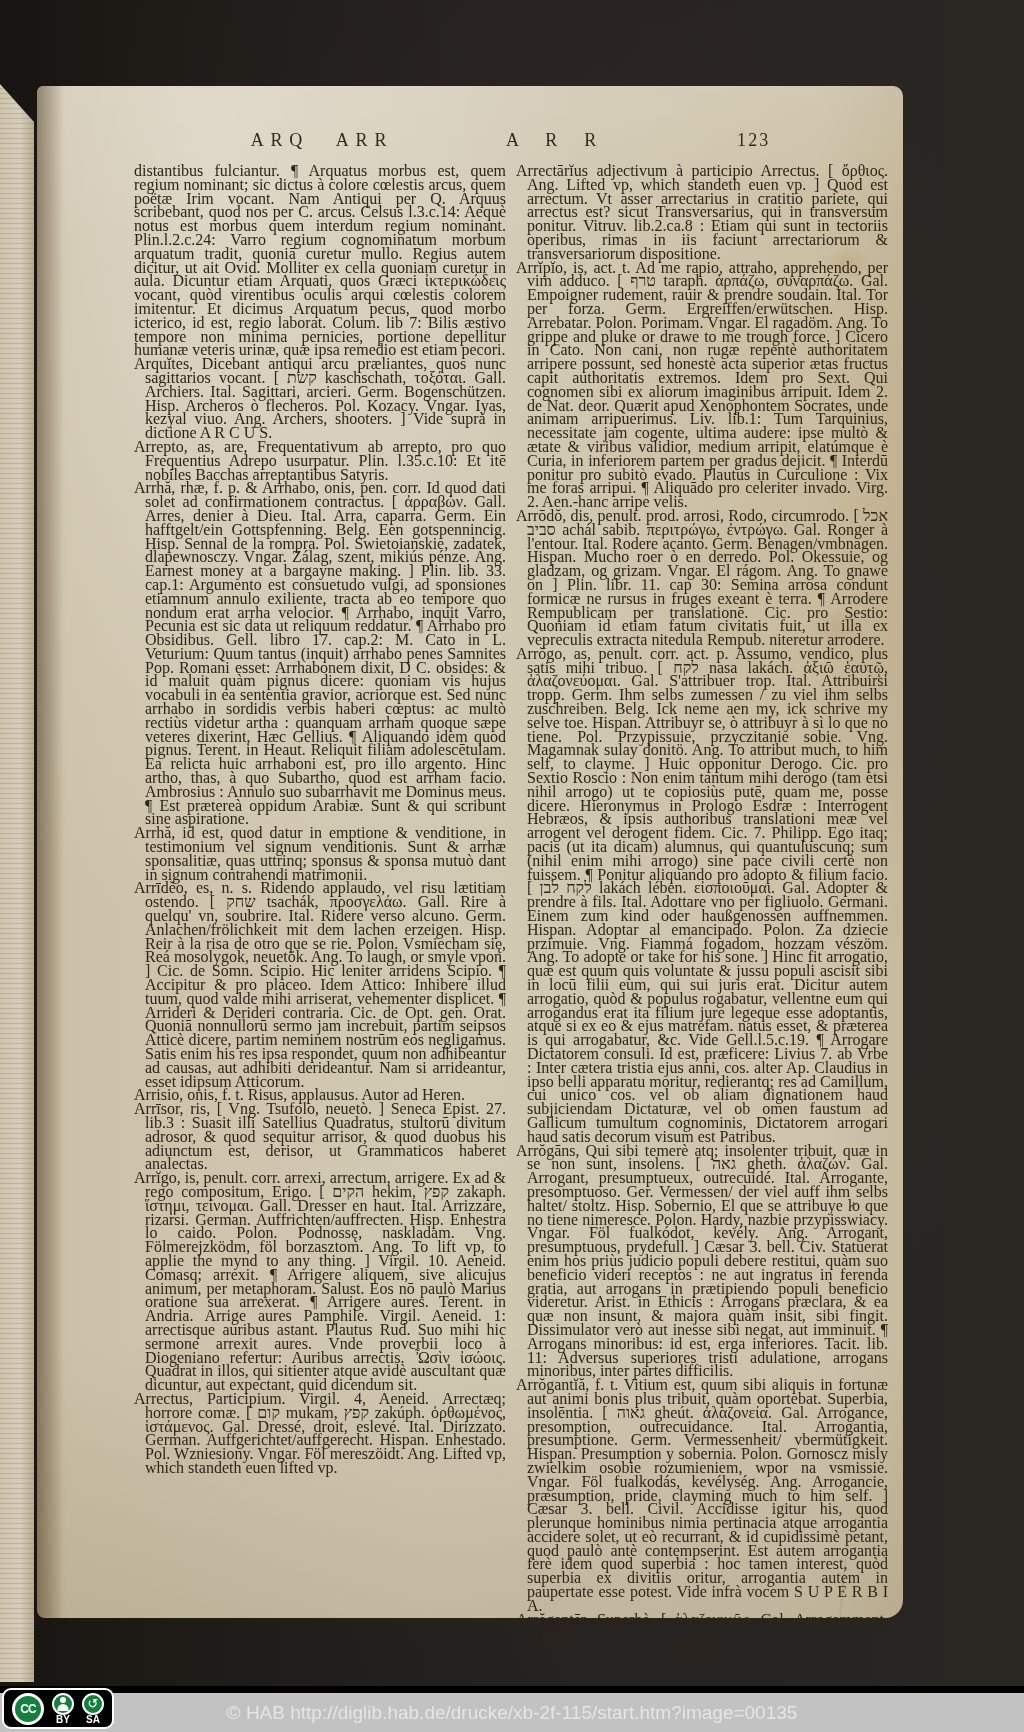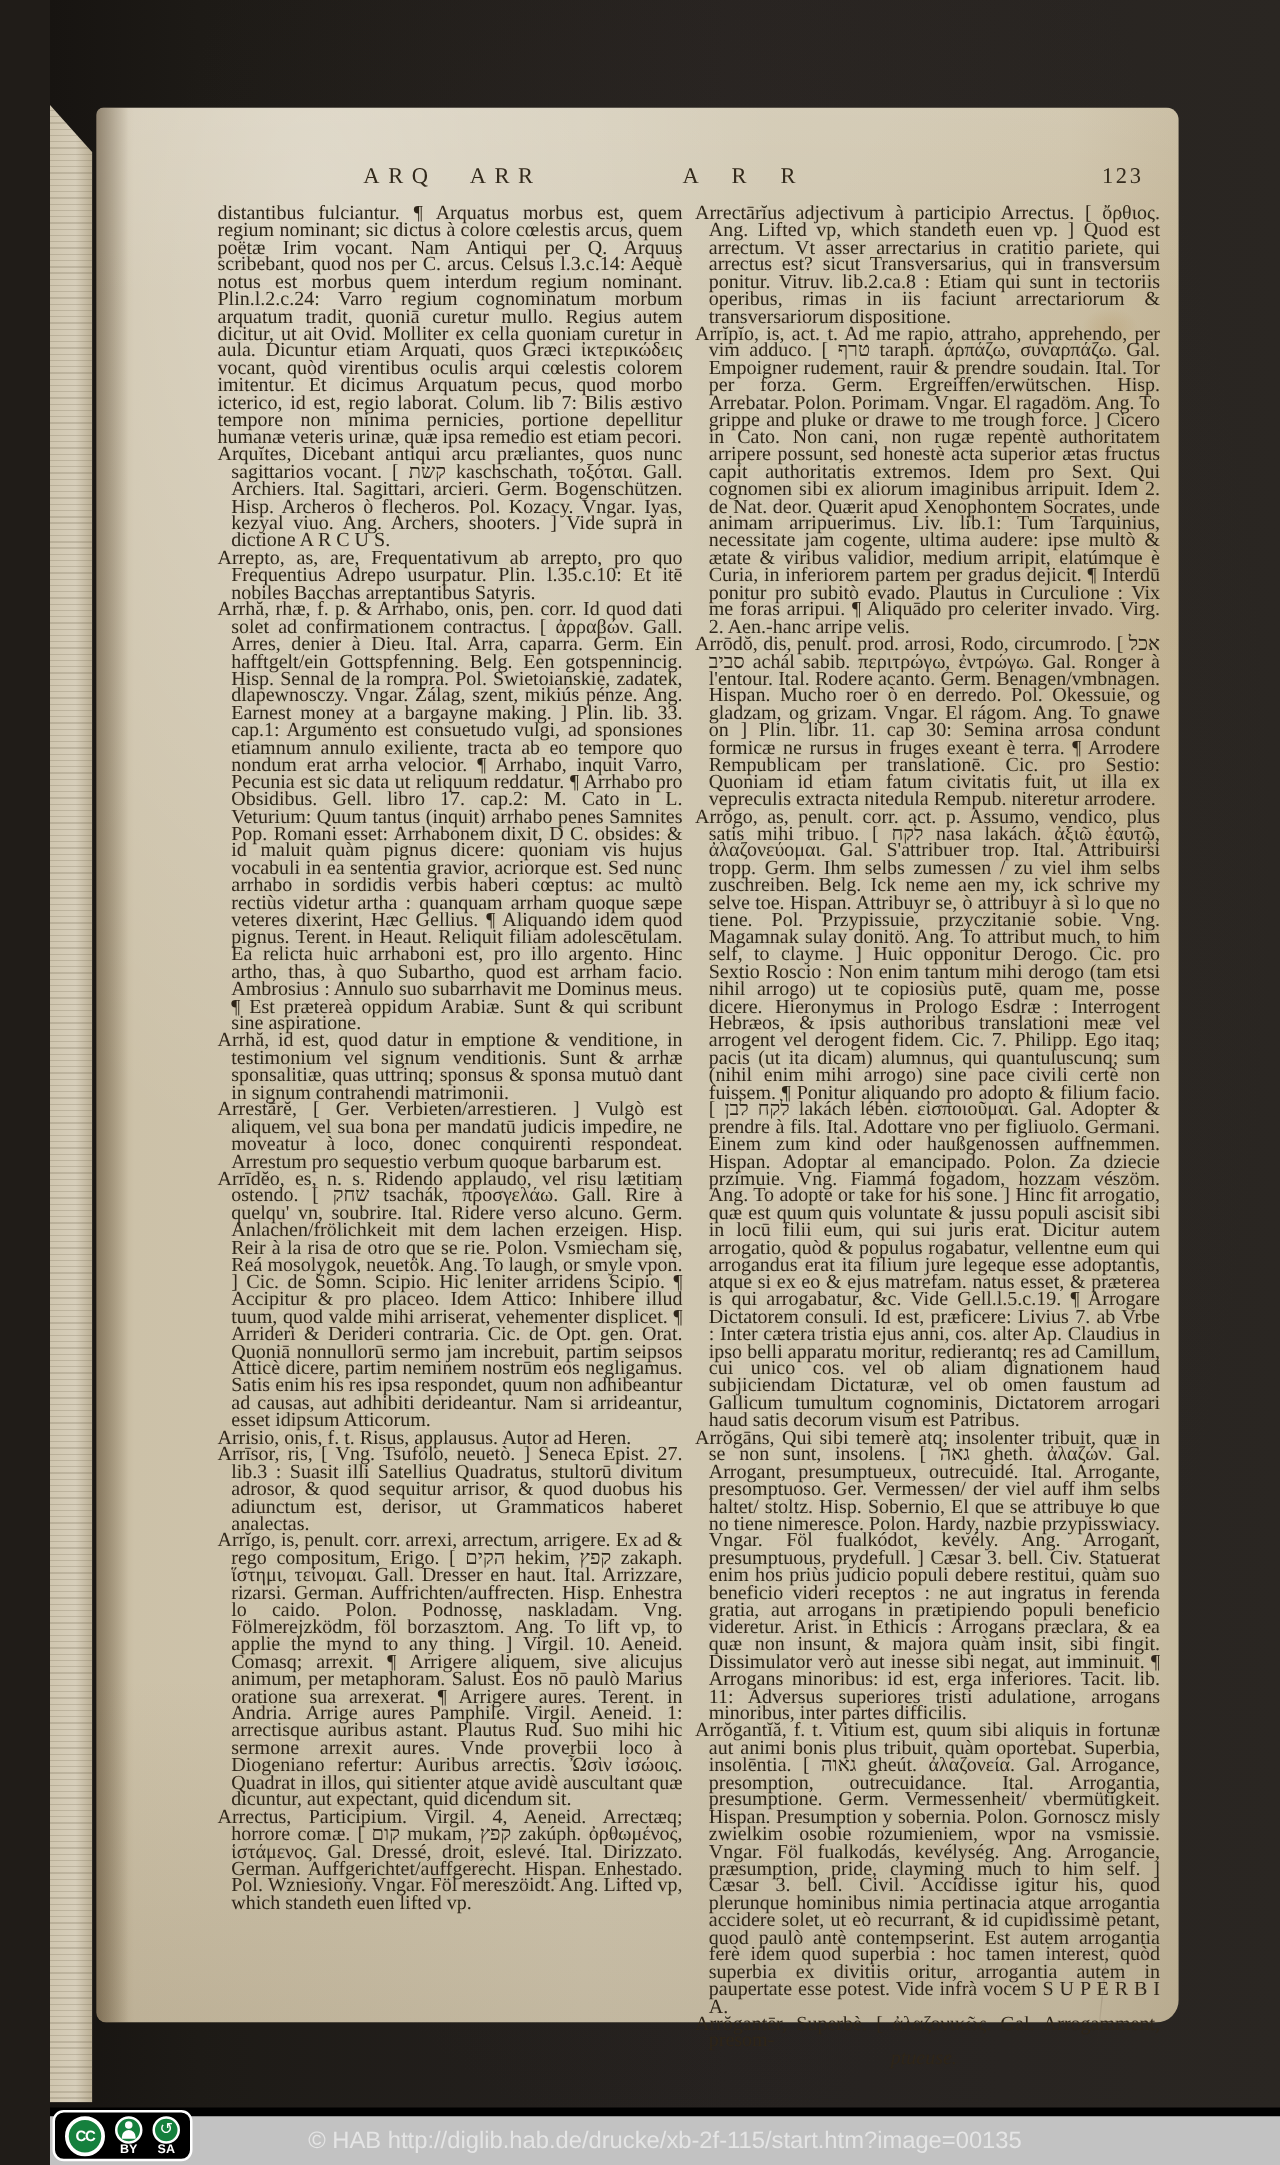--- a/index.html
+++ b/index.html
@@ -5,21 +5,20 @@
   html,body{margin:0;padding:0;}
   body{
     width:1024px;height:1732px;position:relative;overflow:hidden;
     background:#201c18;
     font-family:"Liberation Serif", serif;
   }
   .stage{position:absolute;inset:0;
     background:
       radial-gradient(ellipse at 50% 40%, rgba(70,60,50,.25), transparent 70%),
       linear-gradient(90deg, #171411 0%, #1d1a16 12%, #262220 55%, #2a2622 100%);
-    margin-left: 40px;
   }
   
   .edge-strip{
     position:absolute;left:0;top:58px;bottom:50px;width:34px;
     background:
       repeating-linear-gradient(180deg, rgba(95,85,62,.20) 0 1px, transparent 1px 5px),
       linear-gradient(90deg,#cfc5ae 0%, #d6cdb9 60%, #b9ad93 100%);
     clip-path:polygon(0 26px, 100% 64px, 100% 100%, 0 100%);
   }
   
@@ -40,21 +39,21 @@
   .crease{position:absolute;left:806px;top:1440px;width:1px;height:110px;
     background:linear-gradient(180deg,transparent,rgba(70,55,35,.25),transparent);transform:rotate(6deg);}
   .stain{position:absolute;border-radius:50%;pointer-events:none;}
   .stain.s1{left:788px;top:160px;width:46px;height:34px;background:radial-gradient(ellipse,rgba(170,128,60,.22),transparent 70%);}
   .stain.s2{left:770px;top:520px;width:60px;height:46px;background:radial-gradient(ellipse,rgba(160,120,58,.18),transparent 70%);}
 
   .header{position:absolute;top:44px;left:0;right:0;height:24px;
     font-size:18px;letter-spacing:.38em;color:#332a1c;}
   .h-left{position:absolute;left:100px;width:370px;text-align:center;word-spacing:.9em;}
   .h-mid{position:absolute;left:469px;width:260px;text-align:left;word-spacing:.5em;}
-  .h-num{position:absolute;left:700px;width:138px;text-align:right;letter-spacing:.12em;}
+  .h-num{position:absolute;left:700px;width:138px;text-align:left;letter-spacing:.12em;}
 
   .col{position:absolute;top:78px;width:372px;
     font-size:16px;line-height:13.8px;text-align:justify;
     color:#2e2518;}
   .col-left{left:97px;}
   .col-right{left:479px;}
   .col p{margin:0;text-indent:-11px;padding-left:11px;}
   .col p.cont{text-indent:0;padding-left:0;}
   .catchword{text-align:center;font-style:italic;padding-right:6px;}
   .ink-mark{position:absolute;left:812px;top:1114px;font-size:10px;color:#4a3a26;opacity:.8;transform:rotate(24deg);}
@@ -99,21 +98,20 @@
       <span class="h-mid">A R R</span>
       <span class="h-num">123</span>
     </div>
 
     <div class="col col-left">
       <p class="cont">distantibus fulciantur. ¶ Arquatus morbus est, quem regium nominant; sic dictus à colore cœlestis arcus, quem poëtæ Irim vocant. Nam Antiqui per Q. Arquus scribebant, quod nos per C. arcus. Celsus l.3.c.14: Aequè notus est morbus quem interdum regium nominant. Plin.l.2.c.24: Varro regium cognominatum morbum arquatum tradit, quoniā curetur mullo. Regius autem dicitur, ut ait Ovid. Molliter ex cella quoniam curetur in aula. Dicuntur etiam Arquati, quos Græci ἰκτερικώδεις vocant, quòd virentibus oculis arqui cœlestis colorem imitentur. Et dicimus Arquatum pecus, quod morbo icterico, id est, regio laborat. Colum. lib 7: Bilis æstivo tempore non minima pernicies, portione depellitur humanæ veteris urinæ, quæ ipsa remedio est etiam pecori.</p>
       <p>Arquĭtes, Dicebant antiqui arcu præliantes, quos nunc sagittarios vocant. [ קשת kaschschath, τοξόται. Gall. Archiers. Ital. Sagittari, arcieri. Germ. Bogenschützen. Hisp. Archeros ò flecheros. Pol. Kozacy. Vngar. Iyas, kezyal viuo. Ang. Archers, shooters. ] Vide suprà in dictione A R C U S.</p>
       <p>Arrepto, as, are, Frequentativum ab arrepto, pro quo Frequentius Adrepo usurpatur. Plin. l.35.c.10: Et itē nobiles Bacchas arreptantibus Satyris.</p>
       <p>Arrhă, rhæ, f. p. &amp; Arrhabo, onis, pen. corr. Id quod dati solet ad confirmationem contractus. [ ἀρραβών. Gall. Arres, denier à Dieu. Ital. Arra, caparra. Germ. Ein hafftgelt/ein Gottspfenning. Belg. Een gotspennincig. Hisp. Sennal de la rompra. Pol. Swietoianskie, zadatek, dlapewnosczy. Vngar. Zálag, szent, mikiús pénze. Ang. Earnest money at a bargayne making. ] Plin. lib. 33. cap.1: Argumento est consuetudo vulgi, ad sponsiones etiamnum annulo exiliente, tracta ab eo tempore quo nondum erat arrha velocior. ¶ Arrhabo, inquit Varro, Pecunia est sic data ut reliquum reddatur. ¶ Arrhabo pro Obsidibus. Gell. libro 17. cap.2: M. Cato in L. Veturium: Quum tantus (inquit) arrhabo penes Samnites Pop. Romani esset: Arrhabonem dixit, D C. obsides: &amp; id maluit quàm pignus dicere: quoniam vis hujus vocabuli in ea sententia gravior, acriorque est. Sed nunc arrhabo in sordidis verbis haberi cœptus: ac multò rectiùs videtur artha : quanquam arrham quoque sæpe veteres dixerint, Hæc Gellius. ¶ Aliquando idem quod pignus. Terent. in Heaut. Reliquit filiam adolescētulam. Ea relicta huic arrhaboni est, pro illo argento. Hinc artho, thas, à quo Subartho, quod est arrham facio. Ambrosius : Annulo suo subarrhavit me Dominus meus. ¶ Est prætereà oppidum Arabiæ. Sunt &amp; qui scribunt sine aspiratione.</p>
       <p>Arrhă, id est, quod datur in emptione &amp; venditione, in testimonium vel signum venditionis. Sunt &amp; arrhæ sponsalitiæ, quas uttrinq; sponsus &amp; sponsa mutuò dant in signum contrahendi matrimonii.</p>
-      <p>Arrestārĕ, [ Ger. Verbieten/arrestieren. ] Vulgò est aliquem, vel sua bona per mandatū judicis impedire, ne moveatur à loco, donec conquirenti respondeat. Arrestum pro sequestio verbum quoque barbarum est.</p>
       <p>Arrīdĕo, es, n. s. Ridendo applaudo, vel risu lætitiam ostendo. [ שחק tsachák, προσγελάω. Gall. Rire à quelqu' vn, soubrire. Ital. Ridere verso alcuno. Germ. Anlachen/frölichkeit mit dem lachen erzeigen. Hisp. Reir à la risa de otro que se rie. Polon. Vsmiecham się, Reá mosolygok, neuetök. Ang. To laugh, or smyle vpon. ] Cic. de Somn. Scipio. Hic leniter arridens Scipio. ¶ Accipitur &amp; pro placeo. Idem Attico: Inhibere illud tuum, quod valde mihi arriserat, vehementer displicet. ¶ Arrideri &amp; Derideri contraria. Cic. de Opt. gen. Orat. Quoniā nonnullorū sermo jam increbuit, partim seipsos Atticè dicere, partim neminem nostrūm eos negligamus. Satis enim his res ipsa respondet, quum non adhibeantur ad causas, aut adhibiti derideantur. Nam si arrideantur, esset idipsum Atticorum.</p>
       <p>Arrisio, onis, f. t. Risus, applausus. Autor ad Heren.</p>
       <p>Arrīsor, ris, [ Vng. Tsufolo, neuetò. ] Seneca Epist. 27. lib.3 : Suasit illi Satellius Quadratus, stultorū divitum adrosor, &amp; quod sequitur arrisor, &amp; quod duobus his adiunctum est, derisor, ut Grammaticos haberet analectas.</p>
       <p>Arrĭgo, is, penult. corr. arrexi, arrectum, arrigere. Ex ad &amp; rego compositum, Erigo. [ הקים hekim, קפץ zakaph. ἵστημι, τείνομαι. Gall. Dresser en haut. Ital. Arrizzare, rizarsi. German. Auffrichten/auffrecten. Hisp. Enhestra lo caido. Polon. Podnossę, naskladam. Vng. Fölmerejzködm, föl borzasztom. Ang. To lift vp, to applie the mynd to any thing. ] Virgil. 10. Aeneid. Comasq; arrexit. ¶ Arrigere aliquem, sive alicujus animum, per metaphoram. Salust. Eos nō paulò Marius oratione sua arrexerat. ¶ Arrigere aures. Terent. in Andria. Arrige aures Pamphile. Virgil. Aeneid. 1: arrectisque auribus astant. Plautus Rud. Suo mihi hic sermone arrexit aures. Vnde proverbii loco à Diogeniano refertur: Auribus arrectis. Ὦσὶν ἰσώοις. Quadrat in illos, qui sitienter atque avidè auscultant quæ dicuntur, aut expectant, quid dicendum sit.</p>
       <p>Arrectus, Participium. Virgil. 4, Aeneid. Arrectæq; horrore comæ. [ קום mukam, קפץ zakúph. ὀρθωμένος, ἱστάμενος. Gal. Dressé, droit, eslevé. Ital. Dirizzato. German. Auffgerichtet/auffgerecht. Hispan. Enhestado. Pol. Wzniesiony. Vngar. Föl mereszöidt. Ang. Lifted vp, which standeth euen lifted vp.</p>
     </div>
 
     <div class="col col-right">
       <p>Arrectārĭus adjectivum à participio Arrectus. [ ὄρθιος. Ang. Lifted vp, which standeth euen vp. ] Quod est arrectum. Vt asser arrectarius in cratitio pariete, qui arrectus est? sicut Transversarius, qui in transversum ponitur. Vitruv. lib.2.ca.8 : Etiam qui sunt in tectoriis operibus, rimas in iis faciunt arrectariorum &amp; transversariorum dispositione.</p>
       <p>Arrĭpĭo, is, act. t. Ad me rapio, attraho, apprehendo, per vim adduco. [ טרף taraph. ἁρπάζω, συναρπάζω. Gal. Empoigner rudement, rauir &amp; prendre soudain. Ital. Tor per forza. Germ. Ergreiffen/erwütschen. Hisp. Arrebatar. Polon. Porimam. Vngar. El ragadöm. Ang. To grippe and pluke or drawe to me trough force. ] Cicero in Cato. Non cani, non rugæ repentè authoritatem arripere possunt, sed honestè acta superior ætas fructus capit authoritatis extremos. Idem pro Sext. Qui cognomen sibi ex aliorum imaginibus arripuit. Idem 2. de Nat. deor. Quærit apud Xenophontem Socrates, unde animam arripuerimus. Liv. lib.1: Tum Tarquinius, necessitate jam cogente, ultima audere: ipse multò &amp; ætate &amp; viribus validior, medium arripit, elatúmque è Curia, in inferiorem partem per gradus dejicit. ¶ Interdū ponitur pro subitò evado. Plautus in Curculione : Vix me foras arripui. ¶ Aliquādo pro celeriter invado. Virg. 2. Aen.-hanc arripe velis.</p>

